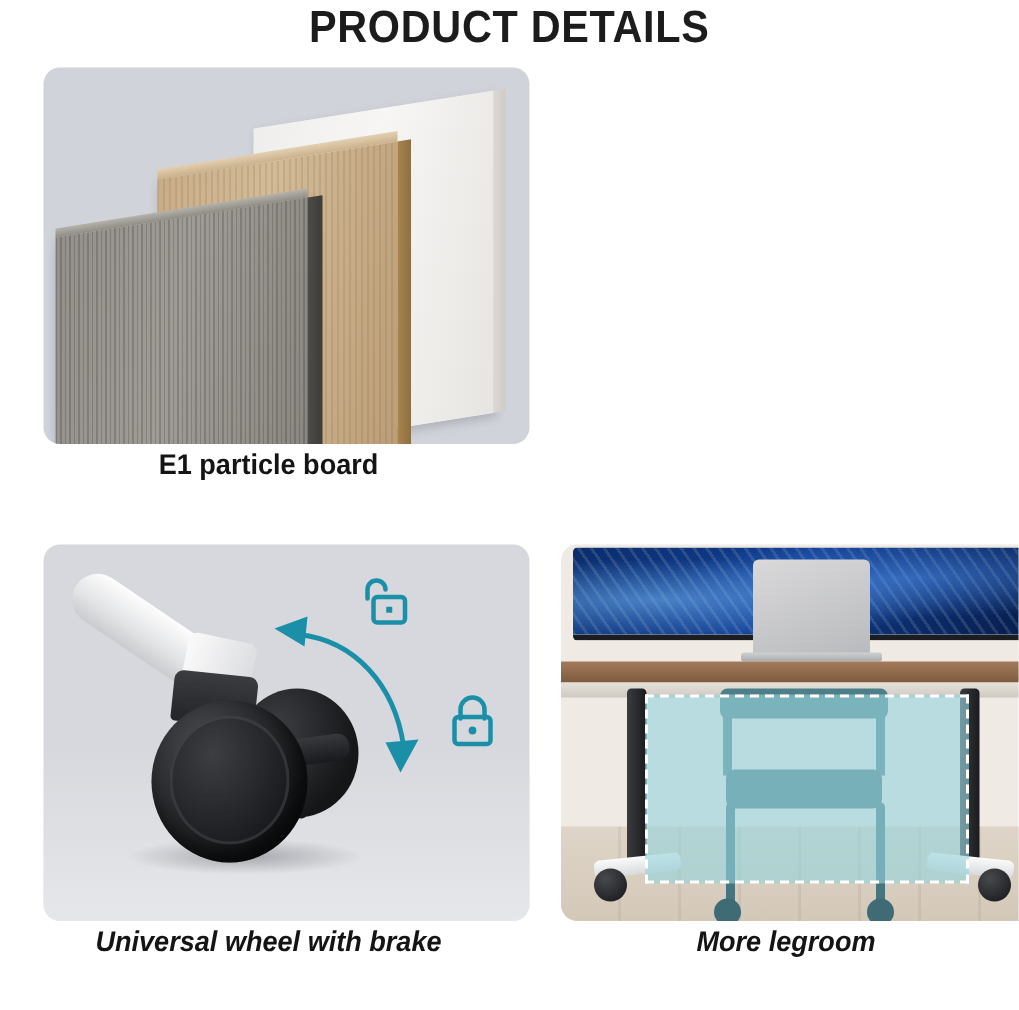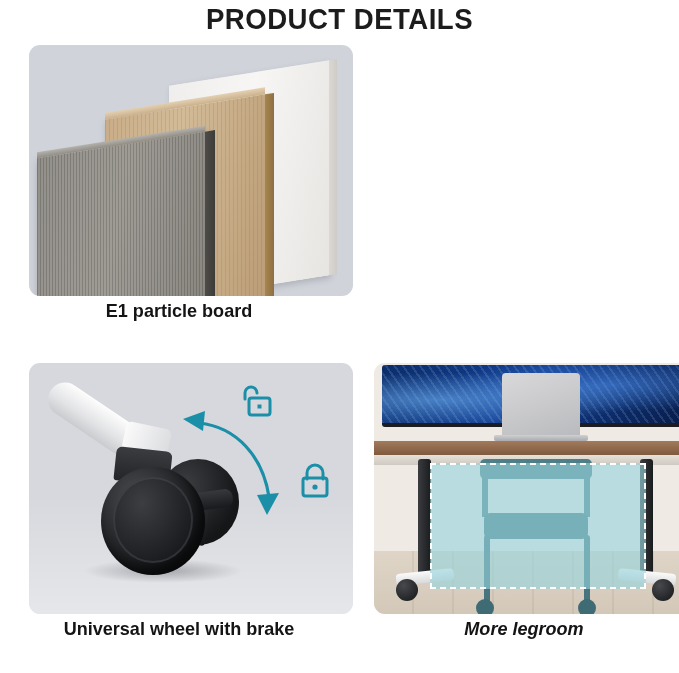--- a/index.html
+++ b/index.html
@@ -22,21 +22,21 @@
     font-family:"Liberation Sans", sans-serif;
   }
 
   
   .grid{
     position:absolute;left:0;top:45px;width:679px;height:628px;
   }
   .cell{position:absolute;padding-left:24px;}
   .cell-0{left:5px;  top:0px;   width:324px;height:285px;}
   .cell-1{left:350px;top:0px;   width:324px;height:285px;}
-  .cell-2{left:5px;  top:318px; width:324px;height:285px;}
+  .cell-2{left:5px;  top:318px; width:324px;height:285px;font-style:italic;}
   .cell-3{left:350px;top:318px; width:324px;height:285px;font-style:italic;}
 
   .panel{
     position:relative;width:100%;height:251px;
     border-radius:11px;overflow:hidden;
   }
   .caption{
     position:absolute;left:0;top:255px;width:100%;
     text-align:center;
     font-size:19px;font-weight:bold;color:#141414;

